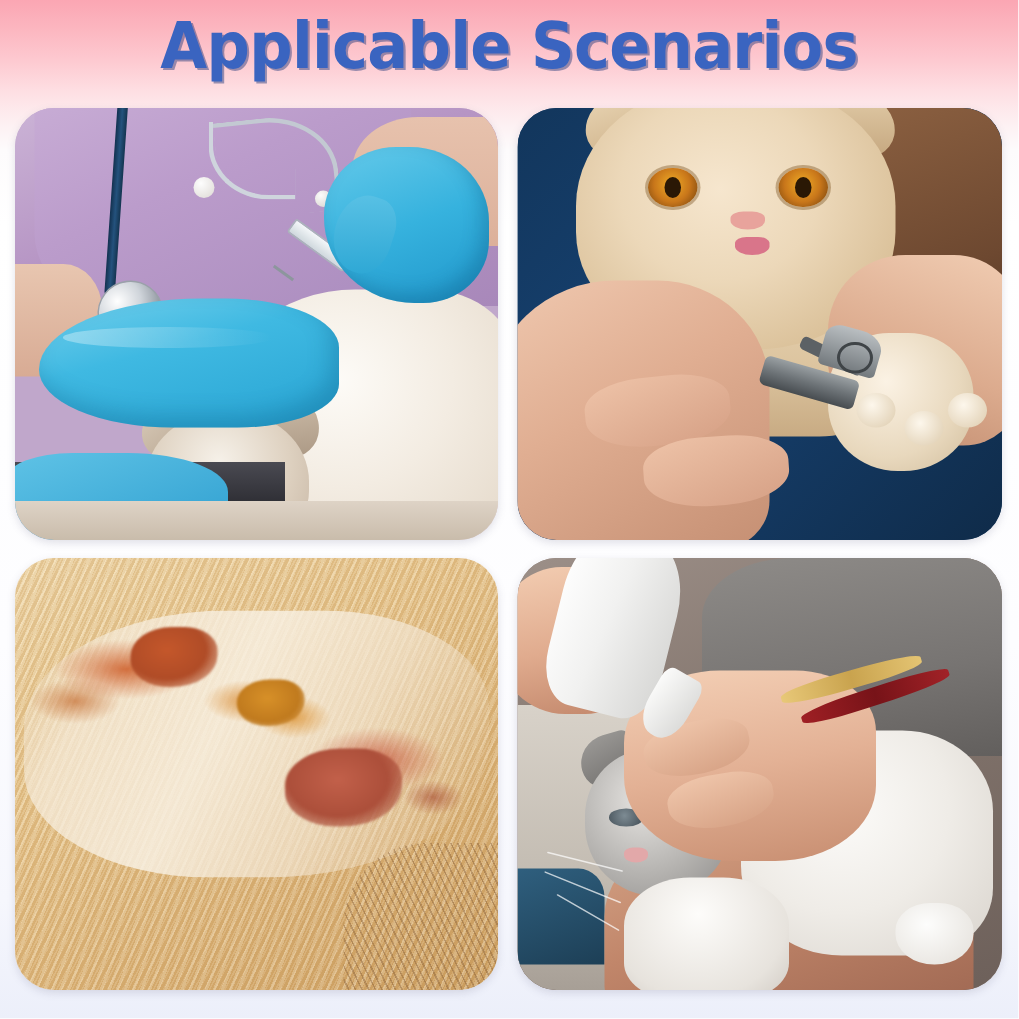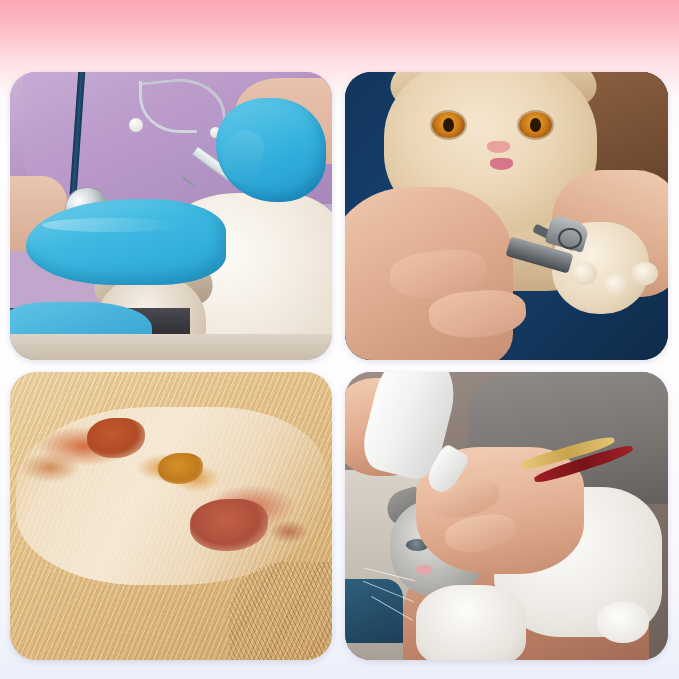--- a/index.html
+++ b/index.html
@@ -502,20 +502,23 @@
     left: 0; bottom: 6%; width: 18%; height: 22%;
     background: linear-gradient(160deg, #2f5f7e, #1d3f56);
     border-radius: 0 30% 0 0;
   }
 </style>
 </head>
 <body>
 
 <div class="poster">
 
+  <div class="title-wrap">
+    <div class="title">Applicable Scenarios</div>
+  </div>
 
   <div class="panel p-tl">
     <div class="scene s1">
       <div class="wall-top"></div>
       <div class="scrub"></div>
       <div class="arm-right"></div>
       <div class="arm-left"></div>
       <div class="steth-tube"></div>
       <div class="steth-arc"></div>
       <div class="steth-arc2"></div>

